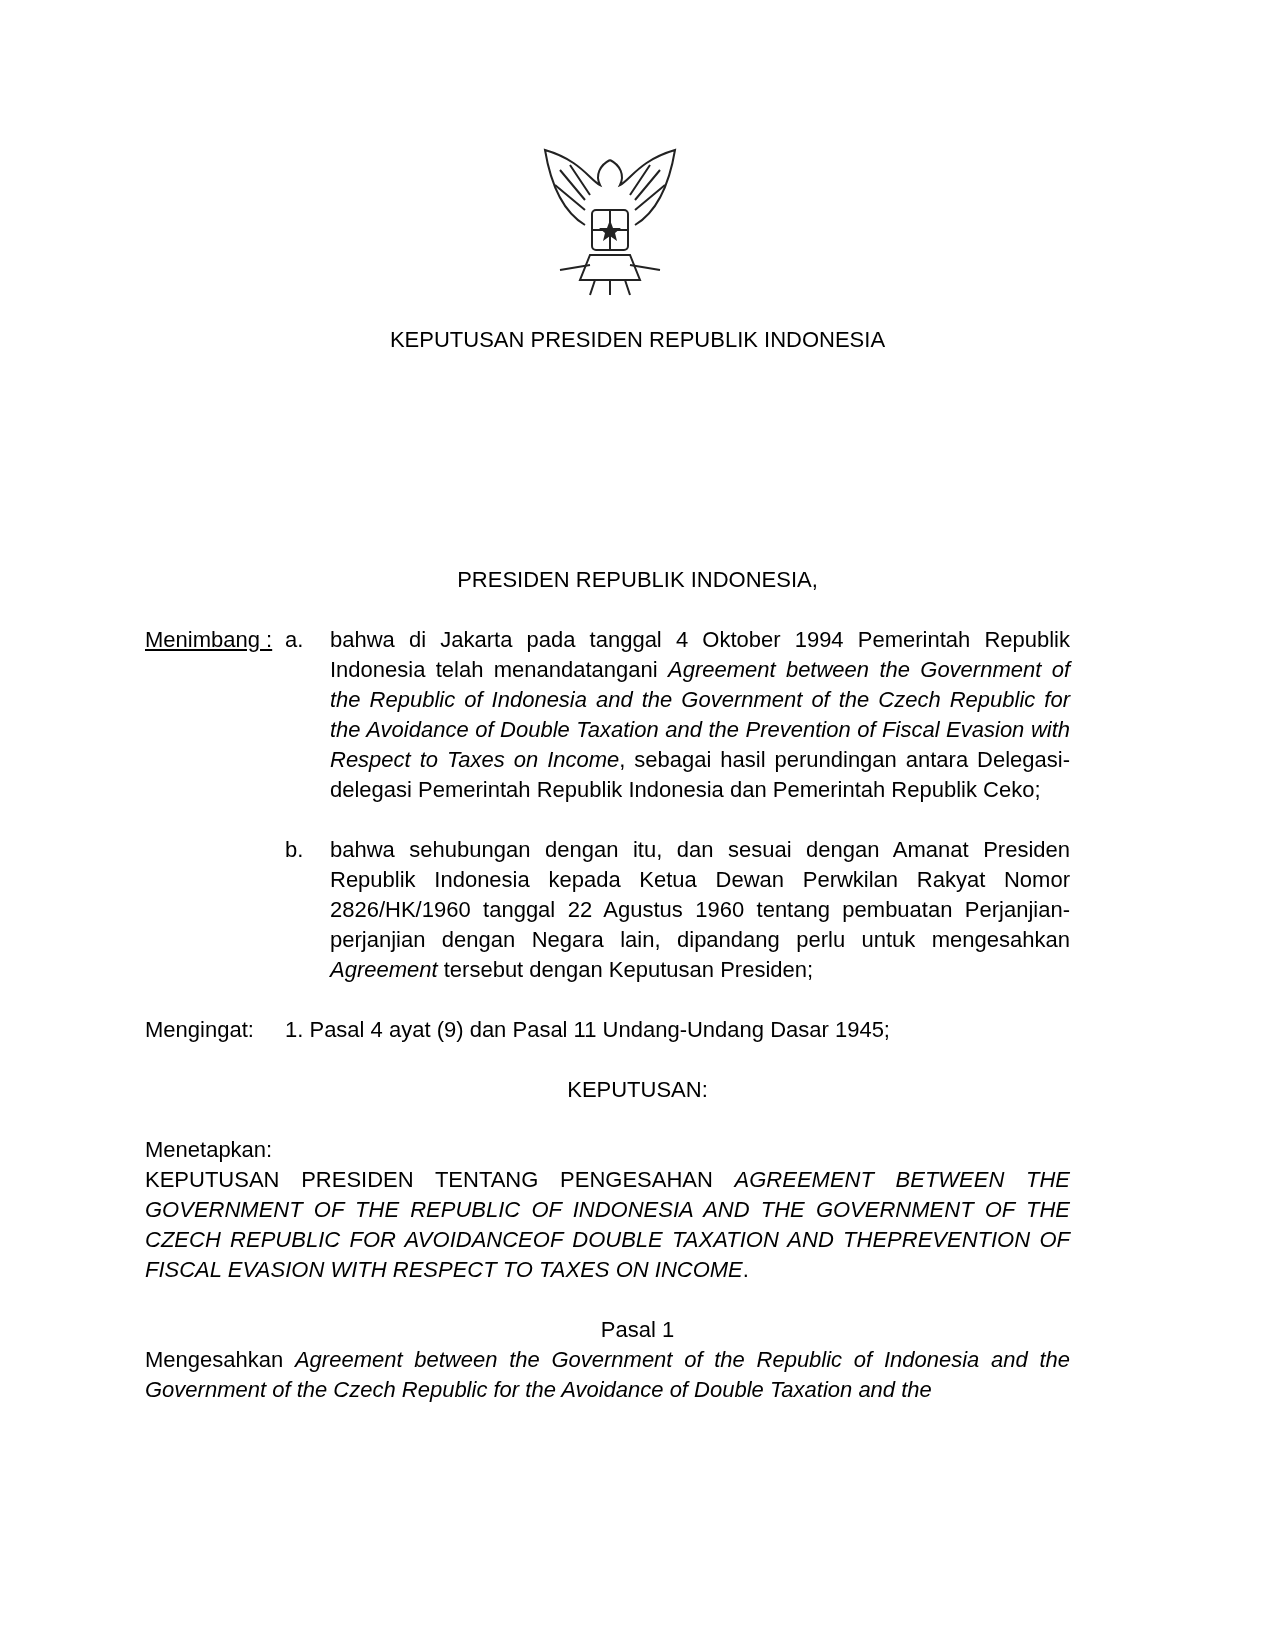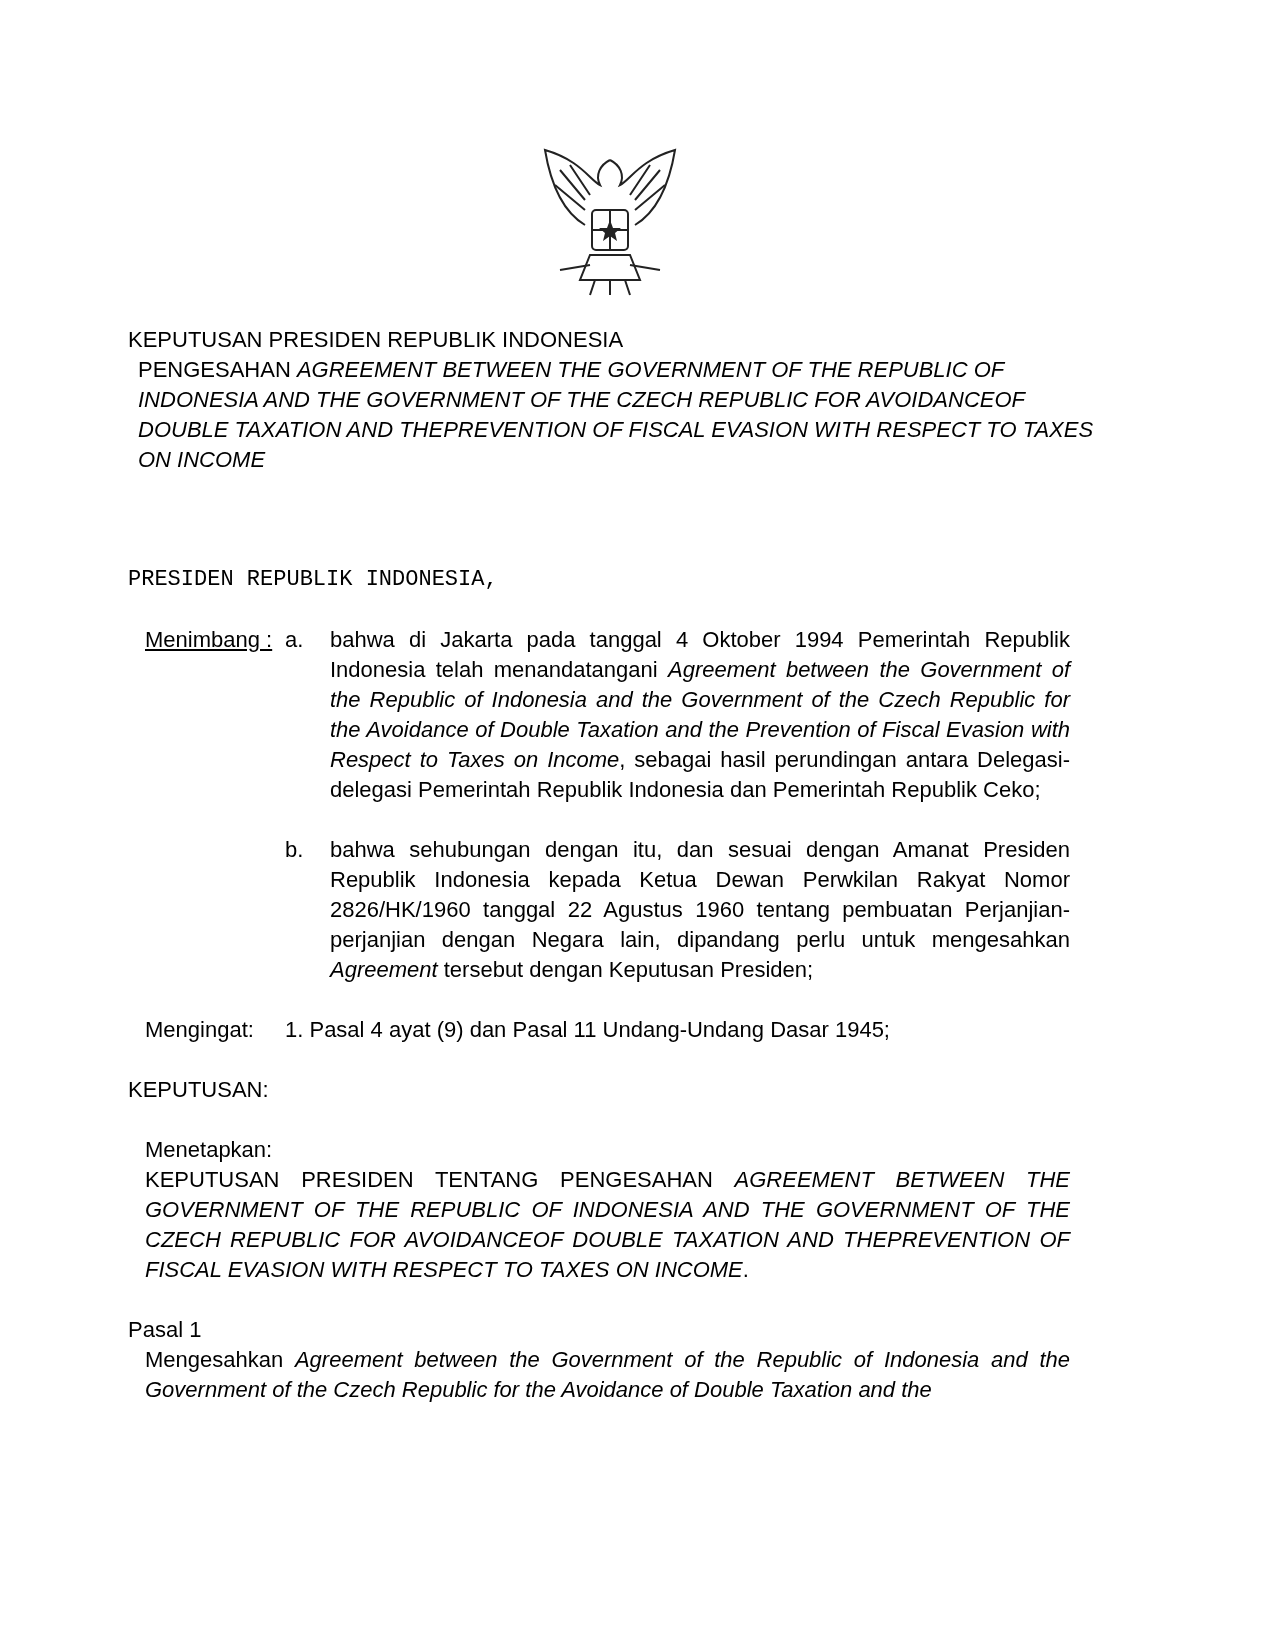--- a/index.html
+++ b/index.html
@@ -1,21 +1,21 @@
 <!DOCTYPE html>
 <html><head>
 <meta charset="utf-8">
 <style>
   html, body { margin: 0; padding: 0; background: #ffffff; }
   body {
     width: 1275px; height: 1650px; position: relative; overflow: hidden;
     font-family: "Liberation Sans", sans-serif; color: #000; font-size: 22px;
   }
   .emblem { position: absolute; left: 530px; top: 140px; width: 160px; height: 160px; }
-  .center { position: absolute; left: 128px; width: 995px; text-align: left; line-height: 30px; }
+  .center { position: absolute; left: 140px; width: 995px; text-align: center; line-height: 30px; }
   .it { font-style: italic; }
   .block { position: absolute; left: 145px; width: 925px; line-height: 30px; }
   .justify { text-align: justify; text-align-last: left; }
   .row { position: absolute; line-height: 30px; }
   .para { position: absolute; left: 330px; width: 740px; line-height: 30px; text-align: justify; }
 </style>
 </head>
 <body>
 
 <svg class="emblem" viewBox="0 0 160 160">
@@ -28,24 +28,23 @@
     <path d="M80 70 L80 110 M62 90 L98 90"></path>
     <path d="M60 115 L100 115 L110 140 L50 140 Z"></path>
     <path d="M30 130 L60 125 M130 130 L100 125"></path>
     <path d="M65 140 L60 155 M80 140 L80 155 M95 140 L100 155"></path>
   </g>
   <polygon points="80,80 83,88 91,88 85,93 87,101 80,96 73,101 75,93 69,88 77,88" fill="#222"></polygon>
 </svg>
 
 <div class="center" style="top:325px;">
   <div>KEPUTUSAN PRESIDEN REPUBLIK INDONESIA</div>
-  <div style="padding:0 10px;"><span>PENGESAHAN </span><span class="it">AGREEMENT BETWEEN THE GOVERNMENT OF THE REPUBLIC OF INDONESIA AND THE GOVERNMENT OF THE CZECH REPUBLIC FOR AVOIDANCEOF DOUBLE TAXATION AND THEPREVENTION OF FISCAL EVASION WITH RESPECT TO TAXES ON INCOME</span></div>
 </div>
 
-<div class="center" style="top:565px;font-family:Liberation Mono, monospace;">PRESIDEN REPUBLIK INDONESIA,</div>
+<div class="center" style="top:565px;">PRESIDEN REPUBLIK INDONESIA,</div>
 
 <div class="row" style="left:145px; top:625px;text-decoration:underline;">Menimbang :</div>
 <div class="row" style="left:285px; top:625px;">a.</div>
 <div class="para" style="top:625px;"><span>bahwa di Jakarta pada tanggal 4 Oktober 1994 Pemerintah Republik Indonesia telah menandatangani </span><span class="it">Agreement between the Government of the Republic of Indonesia and the Government of the Czech Republic for the Avoidance of Double Taxation and the Prevention of Fiscal Evasion with Respect to Taxes on Income</span><span>, sebagai hasil perundingan antara Delegasi-delegasi Pemerintah Republik Indonesia dan Pemerintah Republik Ceko;</span></div>
 
 <div class="row" style="left:285px; top:835px;">b.</div>
 <div class="para" style="top:835px;"><span>bahwa sehubungan dengan itu, dan sesuai dengan Amanat Presiden Republik Indonesia kepada Ketua Dewan Perwkilan Rakyat Nomor 2826/HK/1960 tanggal 22 Agustus 1960 tentang pembuatan Perjanjian-perjanjian dengan Negara lain,  dipandang perlu untuk mengesahkan </span><span class="it">Agreement</span><span> tersebut dengan Keputusan Presiden;</span></div>
 
 <div class="row" style="left:145px; top:1015px;text-align:right;">Mengingat:</div>
 <div class="row" style="left:285px; top:1015px;">1. Pasal 4 ayat (9) dan Pasal 11 Undang-Undang Dasar 1945;</div>

